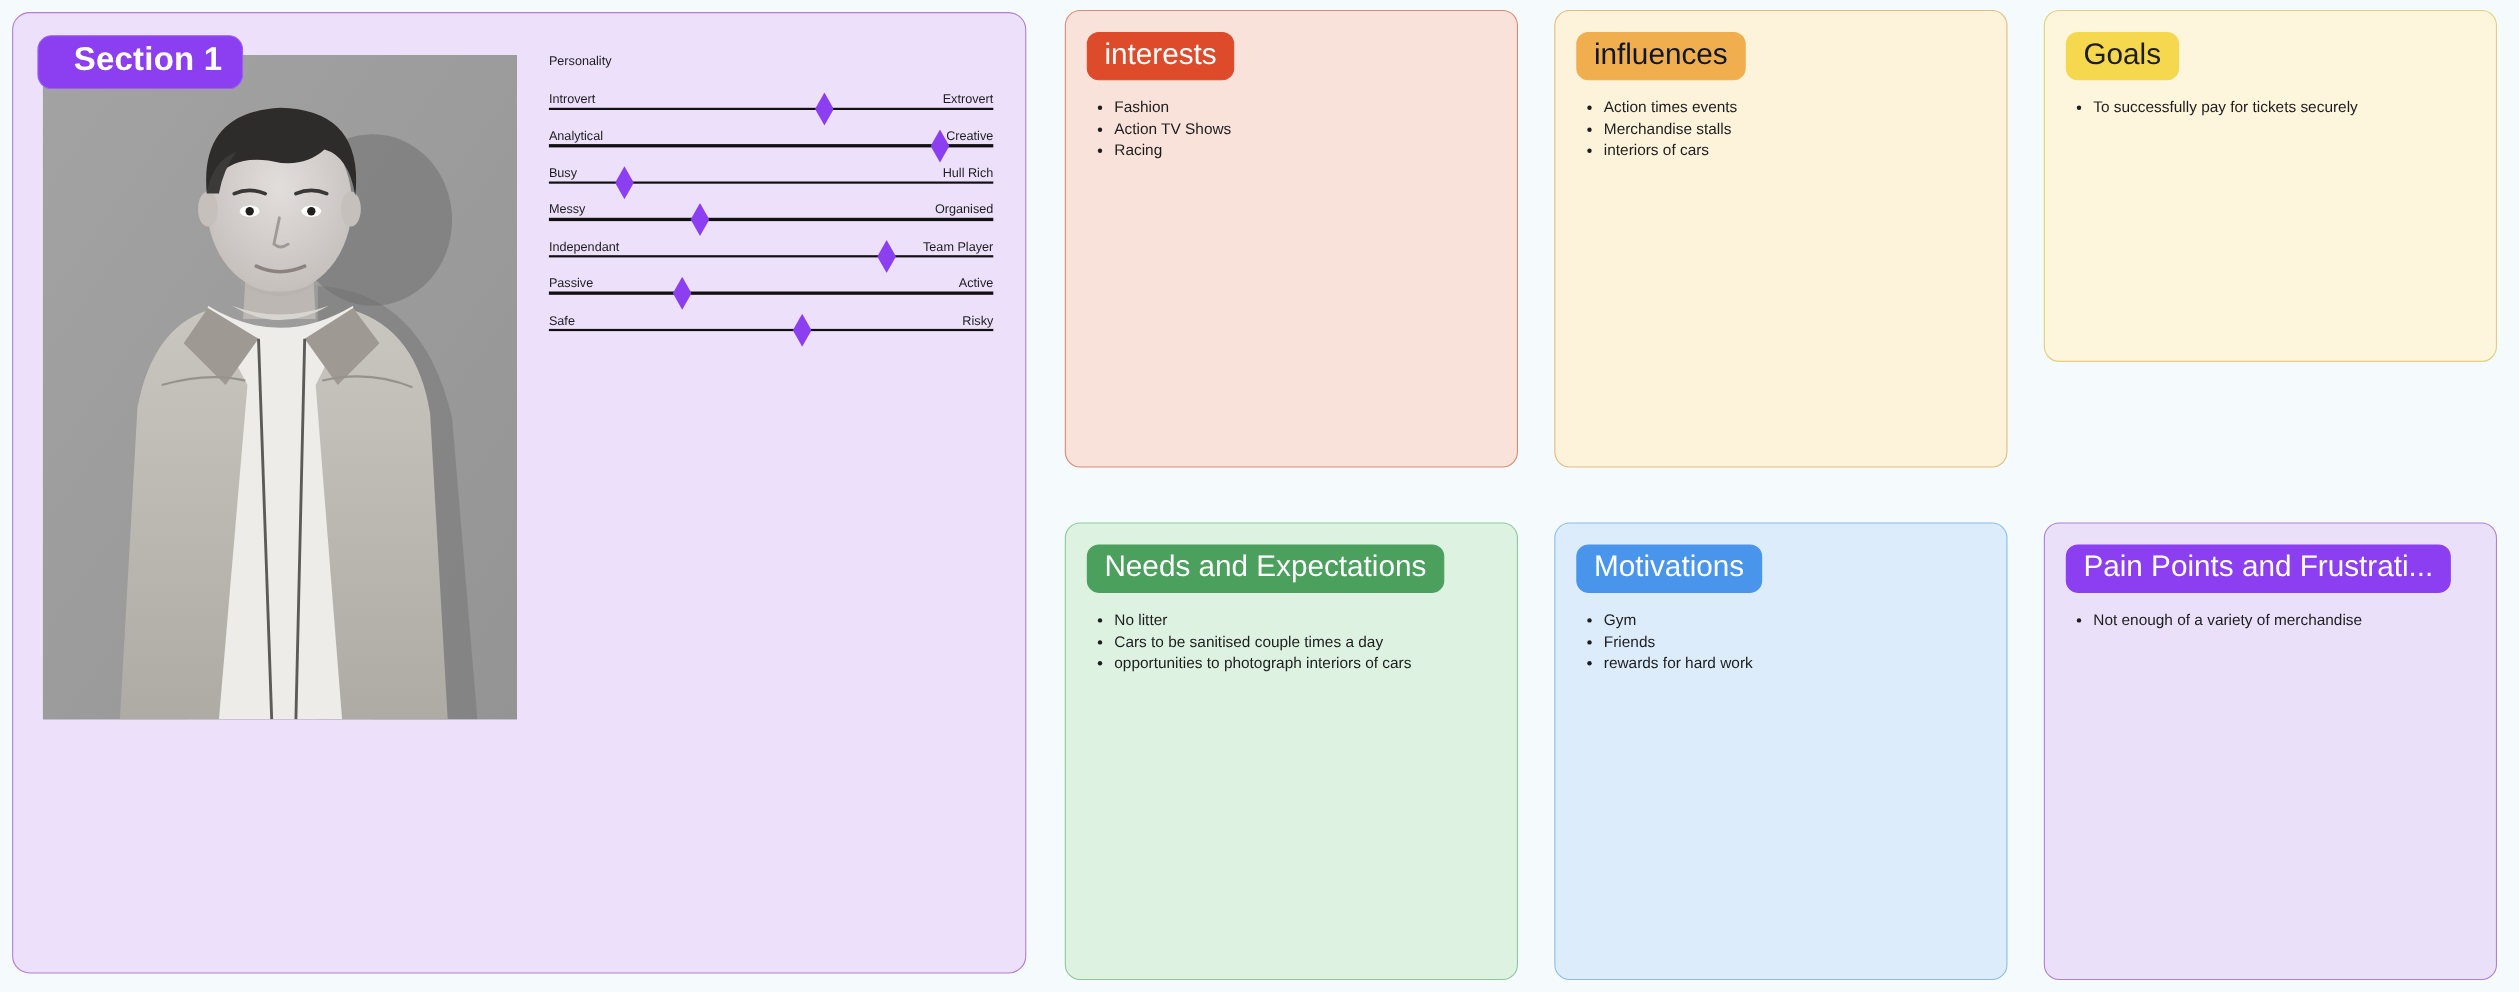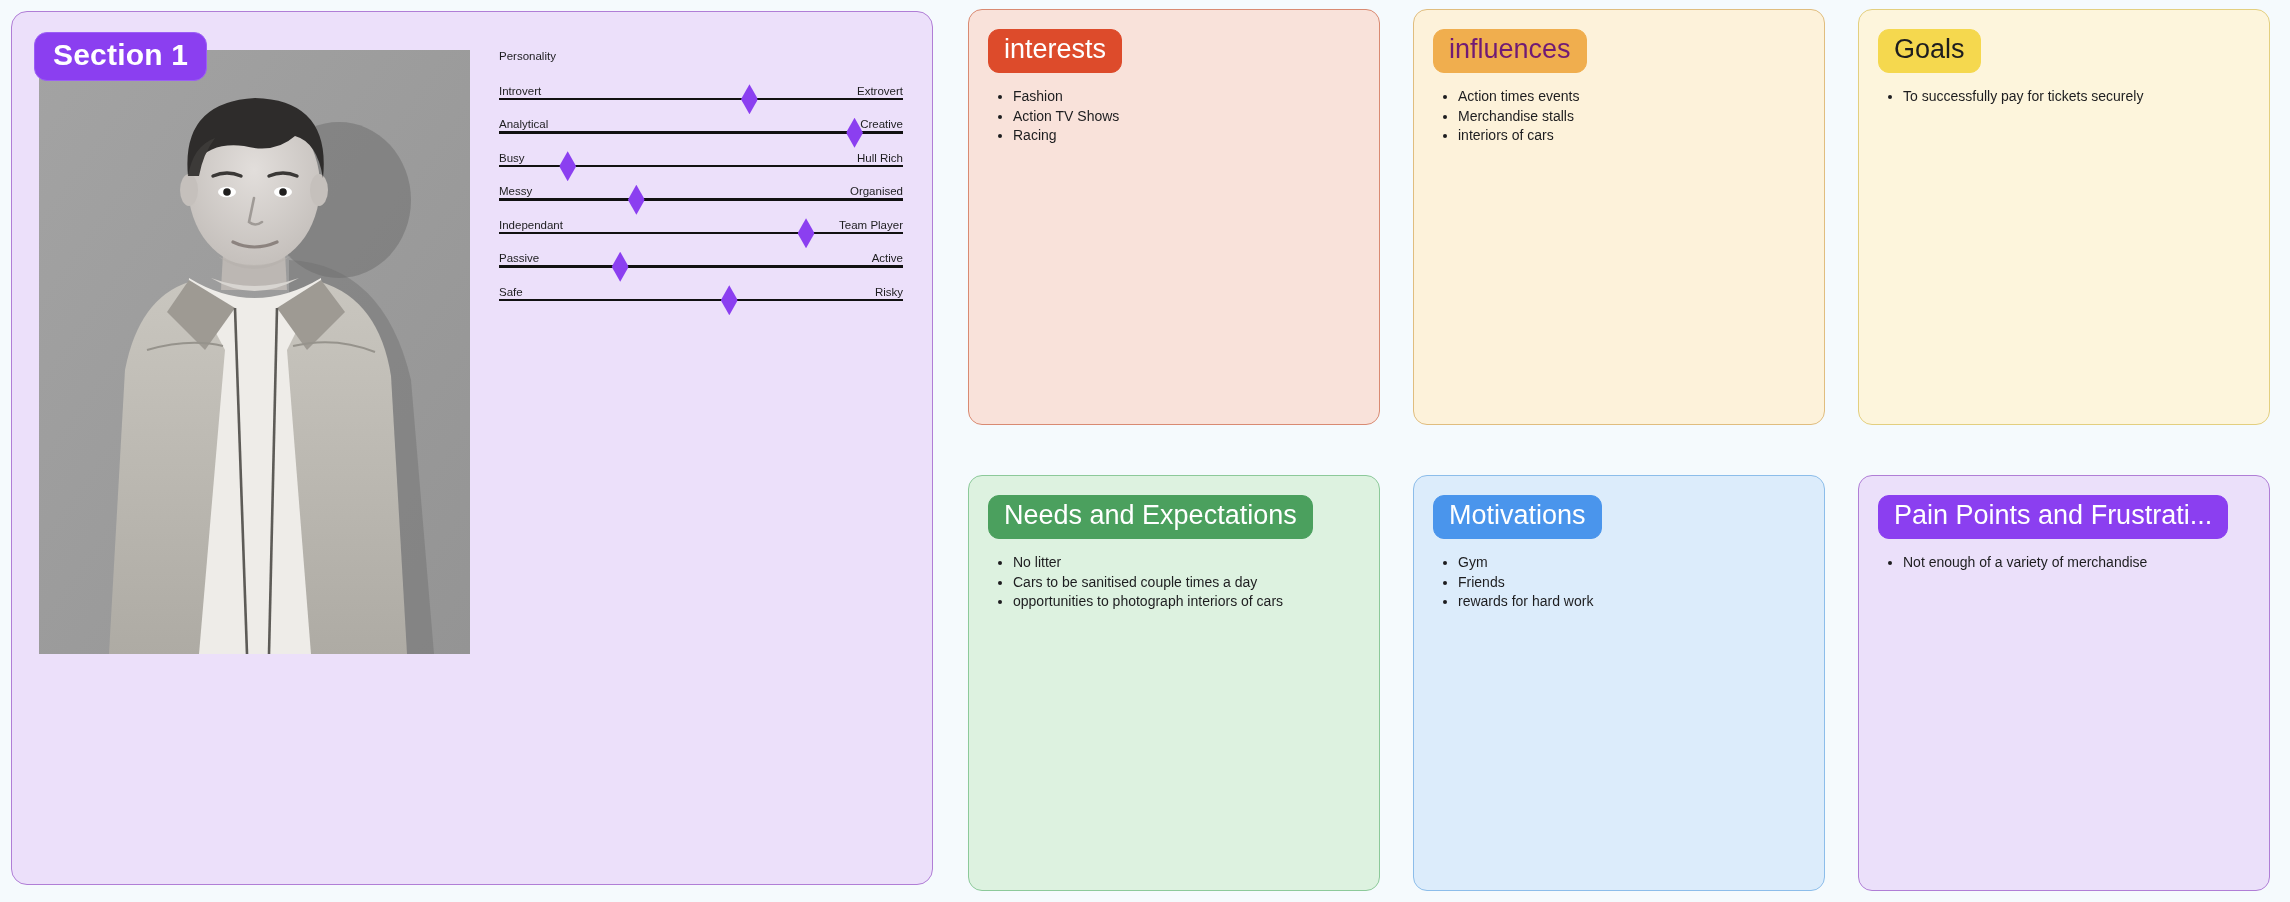--- a/index.html
+++ b/index.html
@@ -21,21 +21,21 @@
     border-radius: 16px;
   }
   .section-badge {
     position: absolute;
     left: 22px; top: 20px;
     background: #8b3ff0;
     color: #ffffff;
     font-size: 30px;
     font-weight: 700;
     letter-spacing: .2px;
-    padding: 6px 18px 9px 18px;
+    padding: 6px 18px 9px 32px;
     border-radius: 13px;
     border: 1.5px solid #9b5ff5;
     z-index: 5;
     white-space: nowrap;
     line-height: 1.08;
   }
 
   
   .portrait-wrap {
     position: absolute;
@@ -270,28 +270,28 @@
   <div id="card-grid">
   <div class="card" style="left:968px;top:9px;width:412px;height:416px;background:#f9e2da;border-color:#d98a72">
     <div class="card-badge" style="background:#dd4b2b;color:#ffffff;border:1.3px solid #dd4b2b">interests</div>
     <ul>
       <li>Fashion</li>
           <li>Action TV Shows</li>
           <li>Racing</li>
     </ul>
   </div>
   <div class="card" style="left:1413px;top:9px;width:412px;height:416px;background:#fdf2da;border-color:#e0bd7e">
-    <div class="card-badge" style="background:#f0ae4e;color:#701a75;border:1.3px solid #f0ae4e">influences</div>
+    <div class="card-badge" style="background:#f0ae4e;color:#0f172a;border:1.3px solid #f0ae4e">influences</div>
     <ul>
       <li>Action times events</li>
           <li>Merchandise stalls</li>
           <li>interiors of cars</li>
     </ul>
   </div>
-  <div class="card" style="left:1858px;top:9px;width:412px;height:416px;background:#fdf5dc;border-color:#e3cf7f">
+  <div class="card" style="left:1858px;top:9px;width:412px;height:320px;background:#fdf5dc;border-color:#e3cf7f">
     <div class="card-badge" style="background:#f5d84e;color:#1d1d1f;border:1.3px solid #f5d84e">Goals</div>
     <ul>
       <li>To successfully pay for tickets securely</li>
     </ul>
   </div>
   <div class="card" style="left:968px;top:475px;width:412px;height:416px;background:#ddf2e0;border-color:#8cc99a">
     <div class="card-badge" style="background:#4ba05e;color:#ffffff;border:1.3px solid #4ba05e">Needs and Expectations</div>
     <ul>
       <li>No litter</li>
           <li>Cars to be sanitised couple times a day</li>

